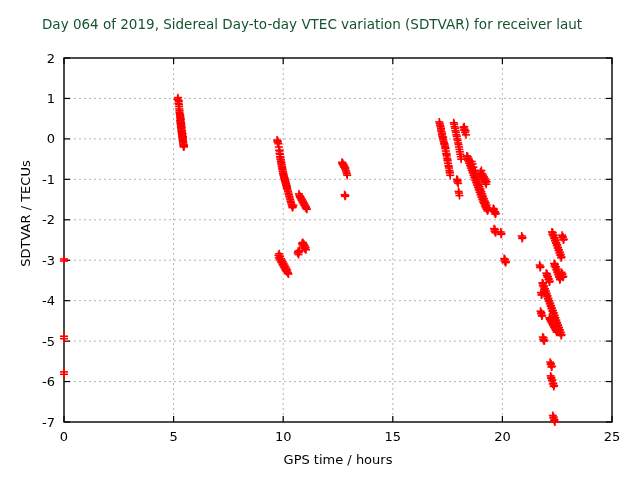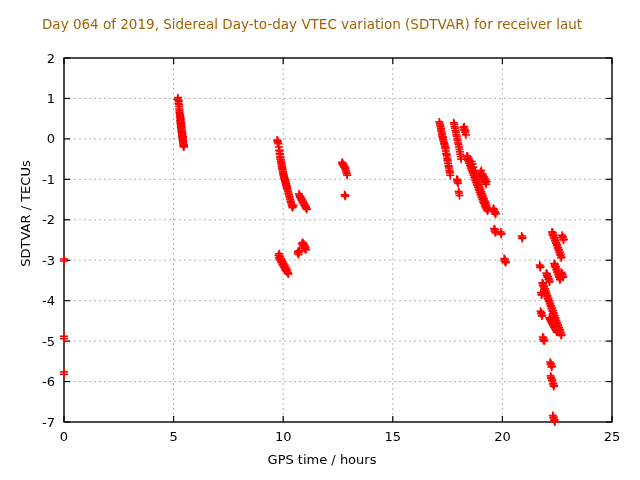--- a/index.html
+++ b/index.html
@@ -20,38 +20,38 @@
     left: 0; top: 0;
     width: 640px;
     height: 480px;
   }
   .chart-title {
     position: absolute;
     left: 0; top: 16px;
     width: 624px;
     text-align: center;
     font-size: 13.5px;
-    color: #a16207;
+    color: #14532d;
     letter-spacing: 0px;
     white-space: nowrap;
   }
   .axis-label-y {
     position: absolute;
     left: -95px;
     top: 206px;
     width: 240px;
     text-align: center;
     font-size: 13px;
     transform: rotate(-90deg);
     transform-origin: center center;
     white-space: nowrap;
   }
   .axis-label-x {
     position: absolute;
-    left: 48px;
+    left: 64px;
     top: 452px;
     width: 548px;
     text-align: center;
     font-size: 13px;
     white-space: nowrap;
   }
   svg.plot-svg {
     position: absolute;
     left: 0; top: 0;
     width: 640px;

